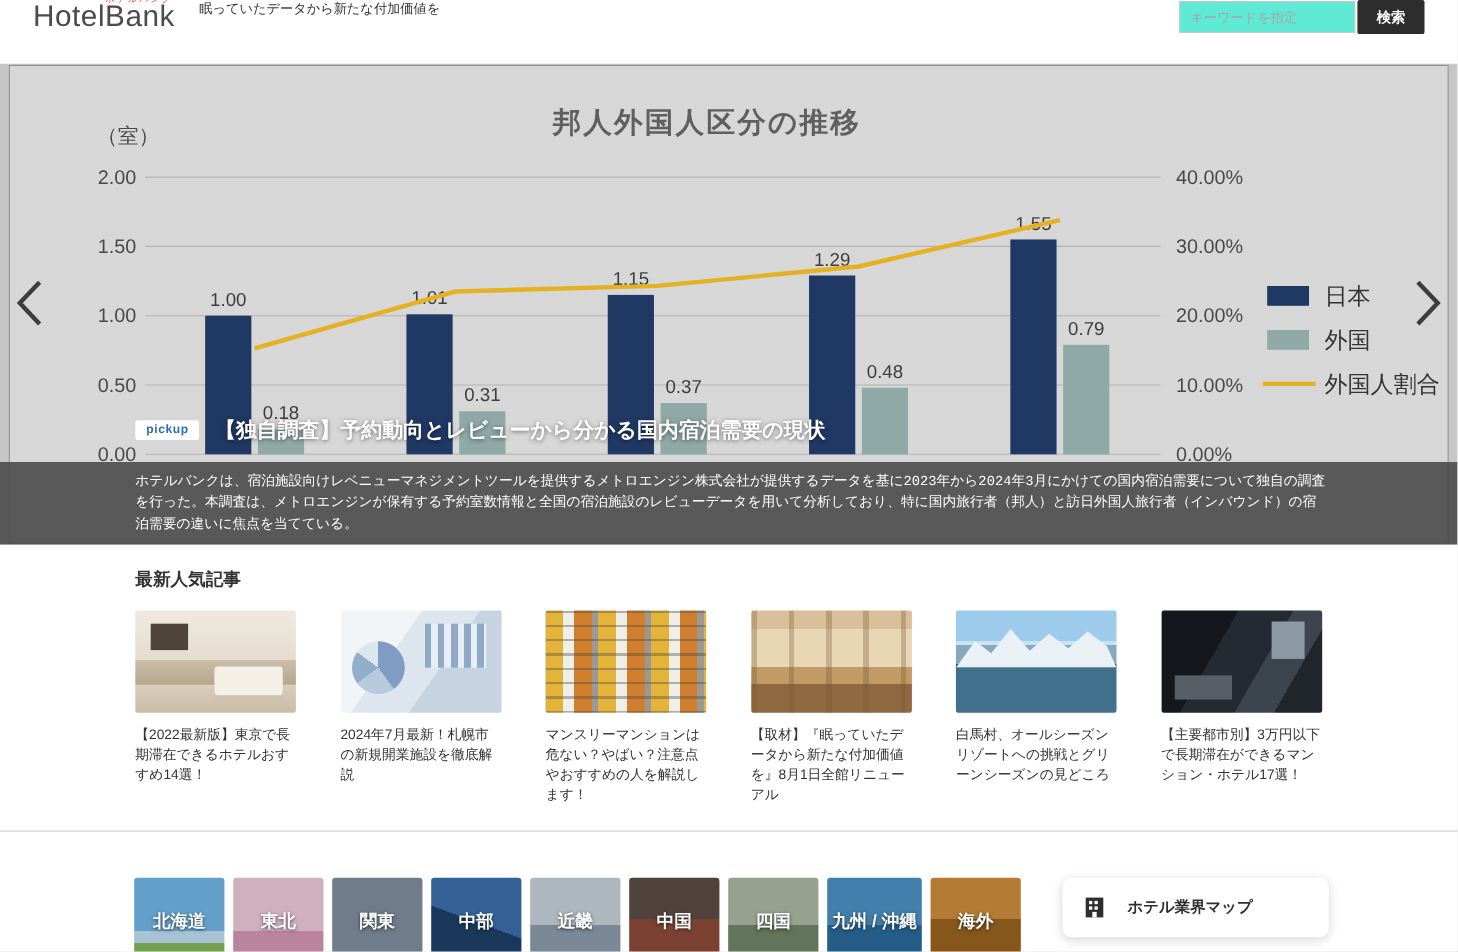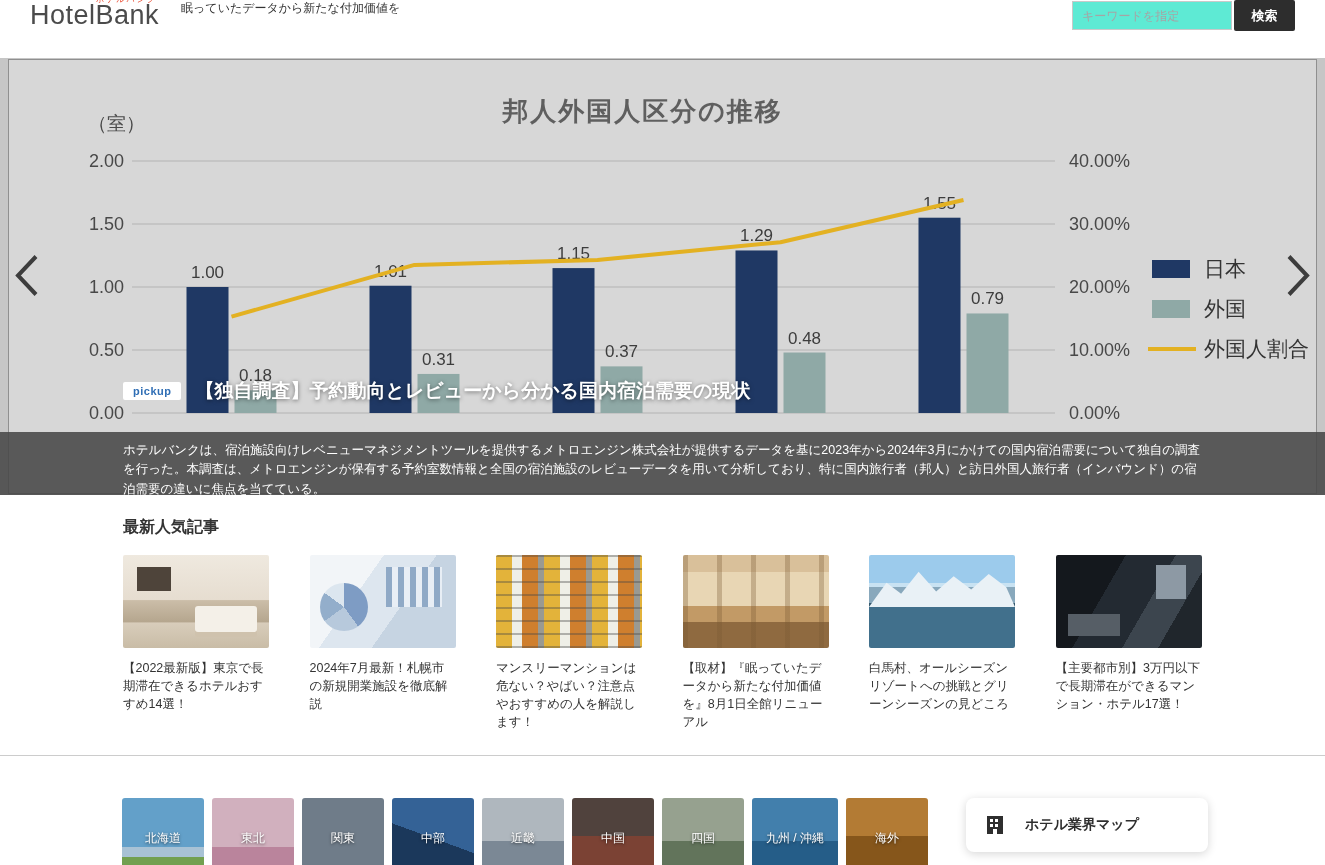--- a/index.html
+++ b/index.html
@@ -28,23 +28,23 @@
   #chart-svg { position:absolute; left:0; top:0; }
   #chart-svg text { font-family:"Liberation Sans","DejaVu Sans",sans-serif; }
   #chart-svg .tick { font-size:18px; fill:#484848; }
   #chart-svg .dlabel { font-size:17px; fill:#3d3d3d; }
   #chart-svg .legend-text { font-size:21px; fill:#333; }
   .hero-caption { position:absolute; left:123px; top:320px; display:flex; align-items:center; gap:14px; z-index:3; }
   .pickup { background:#fff; color:#2f6eb5; font-size:11px; font-weight:bold;
     padding:3px 10px; border-radius:2px; letter-spacing:.5px; }
   .hero-title { font-size:19px; font-weight:bold; color:#fff; cursor:pointer;
     text-shadow:0 1px 4px rgba(0,0,0,.5); }
-  .hero-desc { position:absolute; left:0; right:0; bottom:0; height:63px; z-index:2;
+  .hero-desc { position:absolute; left:0; right:0; bottom:0; height:75px; z-index:2;
     background:rgba(72,72,72,.88); color:#fff; font-size:12.5px; line-height:1.55;
-    padding:9px 120px 0 123px; }
+    padding:9px 120px 0 123px;font-family:Liberation Mono, monospace; }
   .nav { position:absolute; top:50%; transform:translateY(-50%); background:none; border:none;
     cursor:pointer; z-index:4; padding:4px; }
   .nav.prev { left:10px; } .nav.next { right:10px; }
 
   
   .articles { height:260px; padding:22px 0 0 123px; background:#fff; }
   .articles h2 { font-size:16px; font-weight:bold; color:#333; }
   .cards { display:flex; gap:40.5px; margin-top:17px; }
   .card { width:146px; cursor:pointer; }
   .thumb { width:146px; height:93px; border-radius:2px; background:#ddd; position:relative; overflow:hidden; }
@@ -73,21 +73,21 @@
   .thumb-darkroom::after { content:""; position:absolute; left:12px; bottom:12px; width:52px; height:22px; background:#565e66; }
 
   
   .regions-section { border-top:1px solid #ccc; height:110px; padding:42px 0 0 122px;
     display:flex; align-items:flex-start; background:#fff; }
   .regions { display:flex; gap:8px; }
   .region-tile { width:82px; height:108px; border-radius:3px; position:relative; cursor:pointer;
     display:flex; align-items:center; justify-content:center; padding-bottom:28px;
     box-shadow:inset 0 0 0 999px rgba(0,0,0,.10); }
   .regions .region-tile:nth-child(8) { width:86px; }
-  .region-label { color:#fff; font-size:12px; font-weight:normal; white-space:nowrap;
+  .region-label { color:#fff; font-size:16px; font-weight:bold; white-space:nowrap;
     text-shadow:0 1px 3px rgba(0,0,0,.65); }
   .region-0 { background:linear-gradient(180deg,#6fb3e0 0 45%,#bcd9ee 45% 55%,#7fb35a 55%); }
   .region-1 { background:linear-gradient(180deg,#e9c4d4 0 45%,#d093ae 45% 80%,#b06f8e 80%); }
   .region-2 { background:linear-gradient(180deg,#cfd8df 0 25%,#8a99a7 25% 70%,#68788.6 70%); background-color:#7c8b99; }
   .region-3 { background:linear-gradient(200deg,#3a6ea8 0 40%,#1f3f66 40% 75%,#2c5580 75%); }
   .region-4 { background:linear-gradient(180deg,#c3ccd4 0 40%,#8a98a6 40% 70%,#6e7e8c 70%); }
   .region-5 { background:linear-gradient(180deg,#5a4a44 0 35%,#8a4a3a 35% 65%,#3a2e2a 65%); }
   .region-6 { background:linear-gradient(180deg,#a8b4a0 0 40%,#6e8266 40% 75%,#4e6248 75%); }
   .region-7 { background:linear-gradient(180deg,#4a8ec0 0 40%,#2a6898 40% 75%,#1d4f7a 75%); }
   .region-8 { background:linear-gradient(180deg,#c88a3a 0 35%,#96601f 35% 70%,#5e3a14 70%); }

